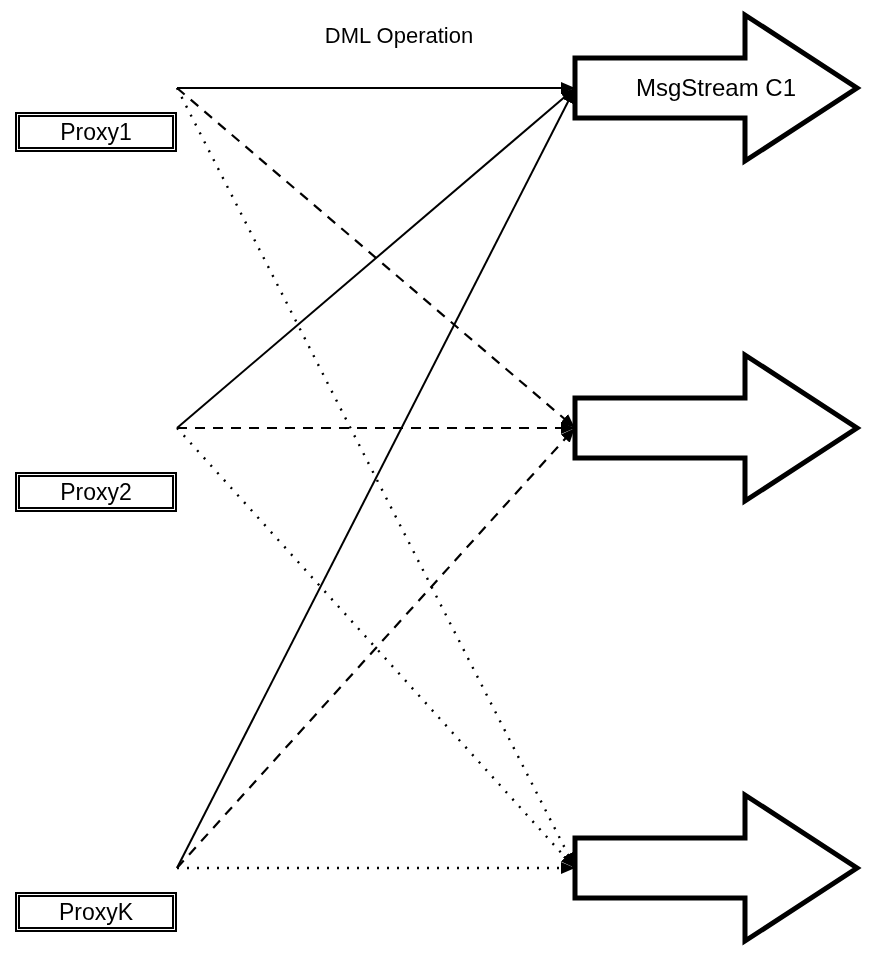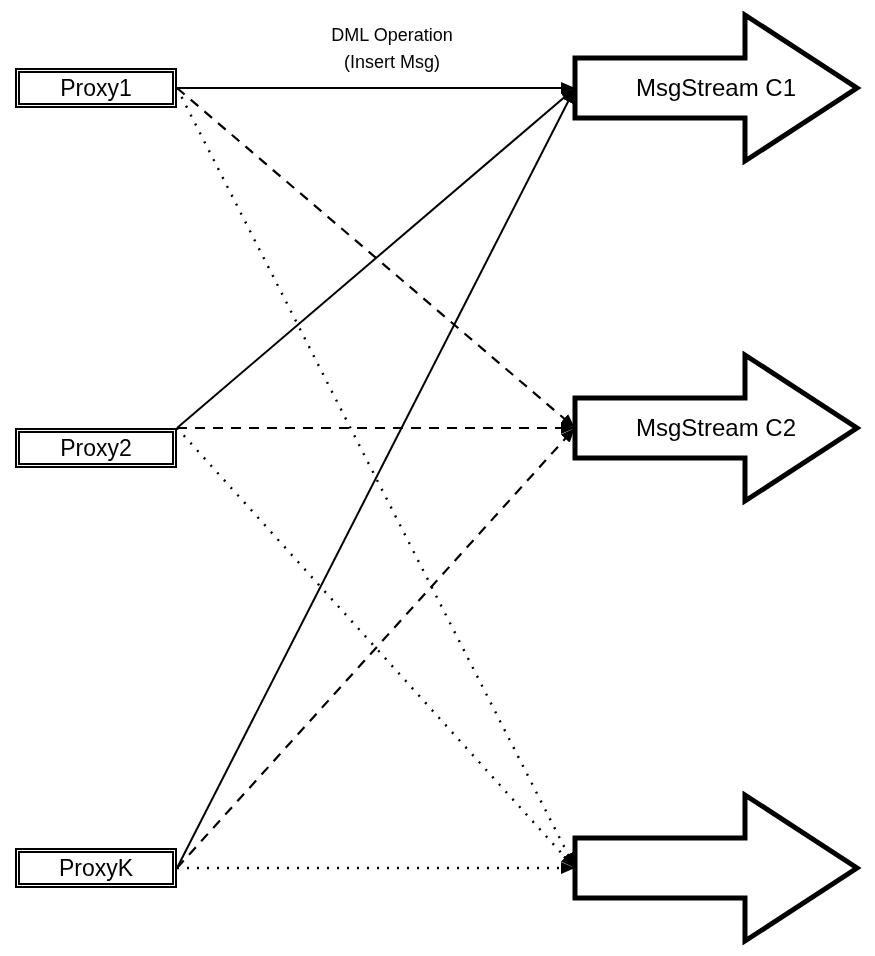--- a/index.html
+++ b/index.html
@@ -28,44 +28,45 @@
     height: 40px;
     box-sizing: border-box;
     border: 5px double #000000;
     background: #ffffff;
     display: flex;
     align-items: center;
     justify-content: center;
     font-size: 23px;
     line-height: 1;
     z-index: 2;
+    margin-top: 44px;
   }
   .proxy1 { top: 68px; }
   .proxy2 { top: 428px; }
   .proxyk { top: 848px; }
   .stream-label {
     position: absolute;
     left: 575px;
     width: 282px;
     height: 32px;
     line-height: 32px;
     text-align: center;
     font-size: 24px;
     z-index: 3;
   }
   .stream-c1 { top: 72px; }
   .stream-c2 { top: 412px; }
   .stream-cn { top: 852px; }
   .dml-label {
     position: absolute;
-    left: 282px;
+    left: 289px;
     top: 22px;
     width: 220px;
     text-align: center;
-    font-size: 18px;
+    font-size: 22px;
     line-height: 27px;
     z-index: 3;
   }
 </style>
 </head>
 <body>
 
 <div class="stage">
 
   <svg width="875" height="956" viewBox="0 0 875 956">
@@ -87,29 +88,27 @@
     <line x1="177" y1="428" x2="574" y2="867" stroke="#000" stroke-width="2.4" stroke-dasharray="2 8" marker-end="url(#ah)"></line>
     <line x1="177" y1="868" x2="574" y2="868" stroke="#000" stroke-width="2.4" stroke-dasharray="2 8" marker-end="url(#ah)"></line>
 
     <polygon points="575,58 745,58 745,15 857,88 745,161 745,118 575,118" fill="#ffffff" stroke="#000000" stroke-width="5" stroke-miterlimit="10"></polygon>
     <polygon points="575,398 745,398 745,355 857,428 745,501 745,458 575,458" fill="#ffffff" stroke="#000000" stroke-width="5" stroke-miterlimit="10"></polygon>
     <polygon points="575,838 745,838 745,795 857,868 745,941 745,898 575,898" fill="#ffffff" stroke="#000000" stroke-width="5" stroke-miterlimit="10"></polygon>
   </svg>
 
   <div class="dml-label">
     <div>DML Operation</div>
-    <div>(Insert Msg)</div>
   </div>
 
   <div class="proxy-box proxy1">
     <span>Proxy1</span>
   </div>
   <div class="proxy-box proxy2">
     <span>Proxy2</span>
   </div>
   <div class="proxy-box proxyk">
     <span>ProxyK</span>
   </div>
 
   <div class="stream-label stream-c1">MsgStream C1</div>
-  <div class="stream-label stream-c2">MsgStream C2</div>
 
 </div>
 
 </body></html>

